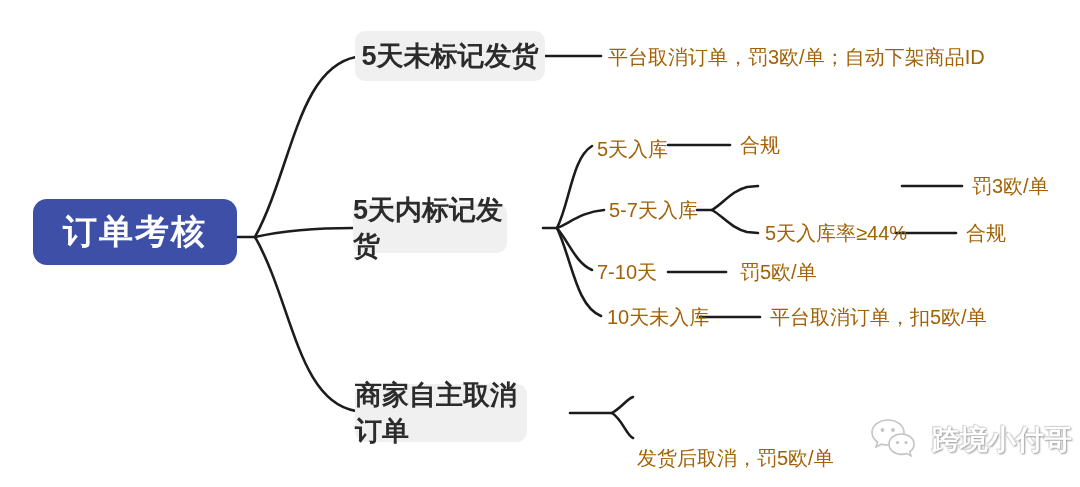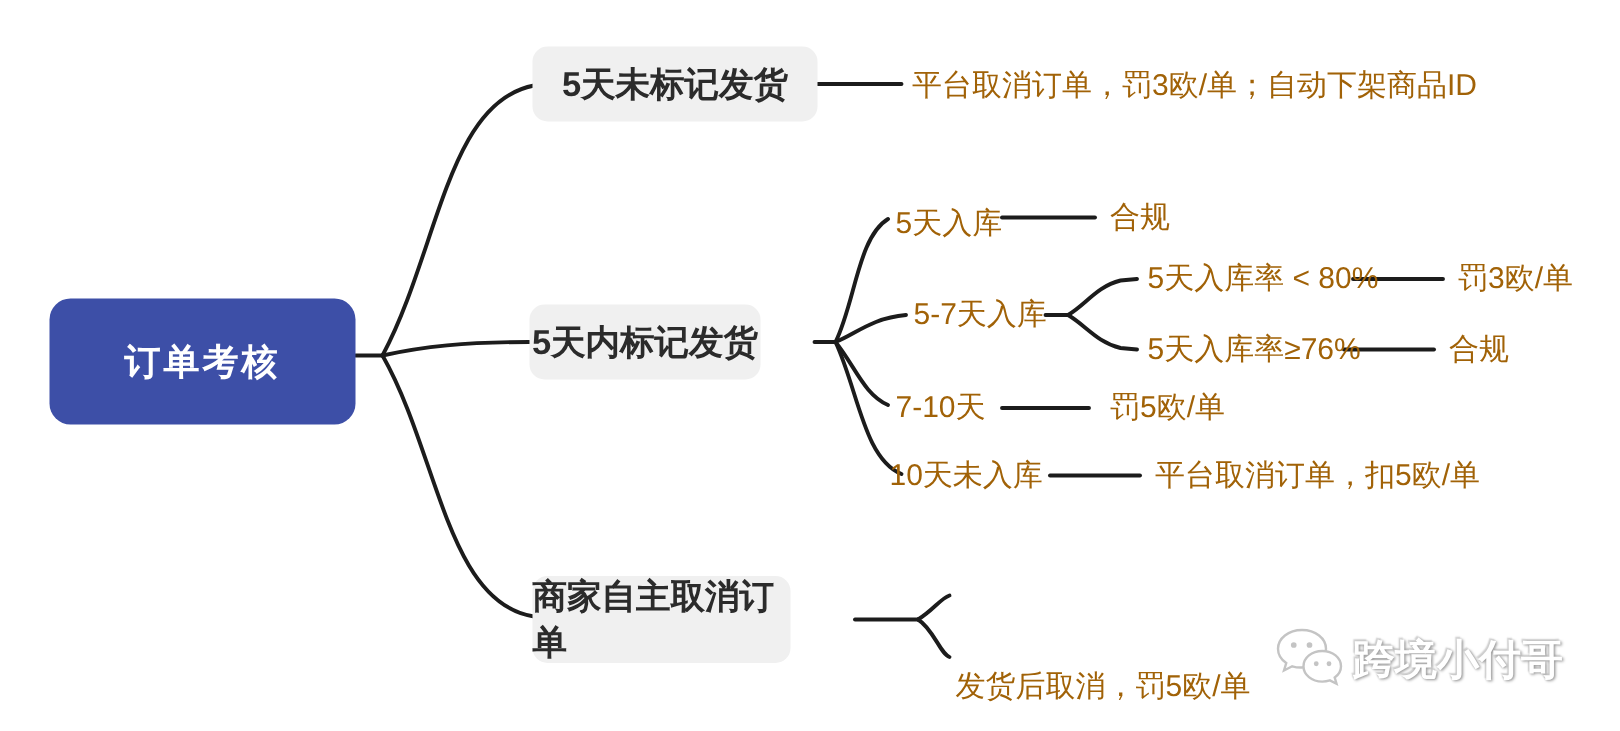--- a/index.html
+++ b/index.html
@@ -9,40 +9,40 @@
     background:#ffffff;
     overflow:hidden;
     font-family:"Liberation Sans","DejaVu Sans",sans-serif;
     color:#2a2a2a;
   }
   svg.connectors{position:absolute;left:0;top:0;width:1080px;height:487px;}
   svg.connectors path{fill:none;stroke:#1c1c1c;stroke-width:2.6;stroke-linecap:round;}
 
   .node{position:absolute;box-sizing:border-box;display:flex;align-items:center;justify-content:center;}
   .root{
-    left:33px;top:199px;width:204px;height:84px;
+    left:33px;top:199px;width:204px;height:66px;
     background:#3d4fa7;border-radius:14px;
-    color:#ffffff;font-size:24px;font-weight:bold;letter-spacing:2px;
+    color:#ffffff;font-size:34px;font-weight:bold;letter-spacing:2px;
   }
   .branch{
     background:#f0f0f0;border-radius:10px;
-    font-size:23px;font-weight:bold;color:#2b2b2b;
+    font-size:27px;font-weight:bold;color:#2b2b2b;
   }
   .b1{left:355px;top:31px;width:190px;height:50px;}
   .b2{left:353px;top:203px;width:154px;height:50px;}
   .b3{left:355px;top:384px;width:172px;height:58px;}
 
   .txt{
     position:absolute;transform:translateY(-50%);
     font-size:20px;white-space:nowrap;color:#a16207;line-height:1.1;
   }
 
   .watermark{
-    position:absolute;left:848px;top:412px;width:210px;height:55px;
-    display:flex;align-items:center;gap:4px;
+    position:absolute;left:868px;top:412px;width:210px;height:55px;
+    display:flex;align-items:center;gap:14px;
     color:#ffffff;
   }
   .wm-text{
     font-size:28px;font-weight:bold;white-space:nowrap;
     text-shadow:1px 1px 2px #9a9a9a, -1px -1px 1px #cfcfcf, 0 0 1px #b5b5b5;
   }
   .wm-icon{width:50px;height:48px;flex:0 0 auto;}
 </style>
 </head>
 <body>
@@ -90,29 +90,28 @@
   <div class="txt" style="left:608px;top:57px;">平台取消订单，罚3欧/单；自动下架商品ID</div>
 
   <div class="node branch b2">
     <span>5天内标记发货</span>
   </div>
 
   <div class="txt" style="left:597px;top:149px;">5天入库</div>
   <div class="txt" style="left:740px;top:145px;">合规</div>
 
   <div class="txt" style="left:609px;top:210px;">5-7天入库</div>
-  <div class="txt" style="left:765px;top:186px;">5天入库率 &lt; 80%</div>
   <div class="txt" style="left:972px;top:186px;">罚3欧/单</div>
-  <div class="txt" style="left:765px;top:233px;">5天入库率≥76%</div>
+  <div class="txt" style="left:765px;top:233px;">5天入库率≥44%</div>
   <div class="txt" style="left:966px;top:233px;">合规</div>
 
   <div class="txt" style="left:597px;top:272px;">7-10天</div>
   <div class="txt" style="left:740px;top:272px;">罚5欧/单</div>
 
-  <div class="txt" style="left:593px;top:317px;text-align:right;">10天未入库</div>
+  <div class="txt" style="left:607px;top:317px;text-align:right;">10天未入库</div>
   <div class="txt" style="left:770px;top:317px;">平台取消订单，扣5欧/单</div>
 
   <div class="node branch b3">
     <span>商家自主取消订单</span>
   </div>
   <div class="txt" style="left:637px;top:439px;margin-top:19px;">发货后取消，罚5欧/单</div>
 
   <div class="watermark">
     <svg class="wm-icon" viewBox="0 0 50 48">
       <g fill="#ffffff" stroke="#c4c4c4" stroke-width="1.6">

